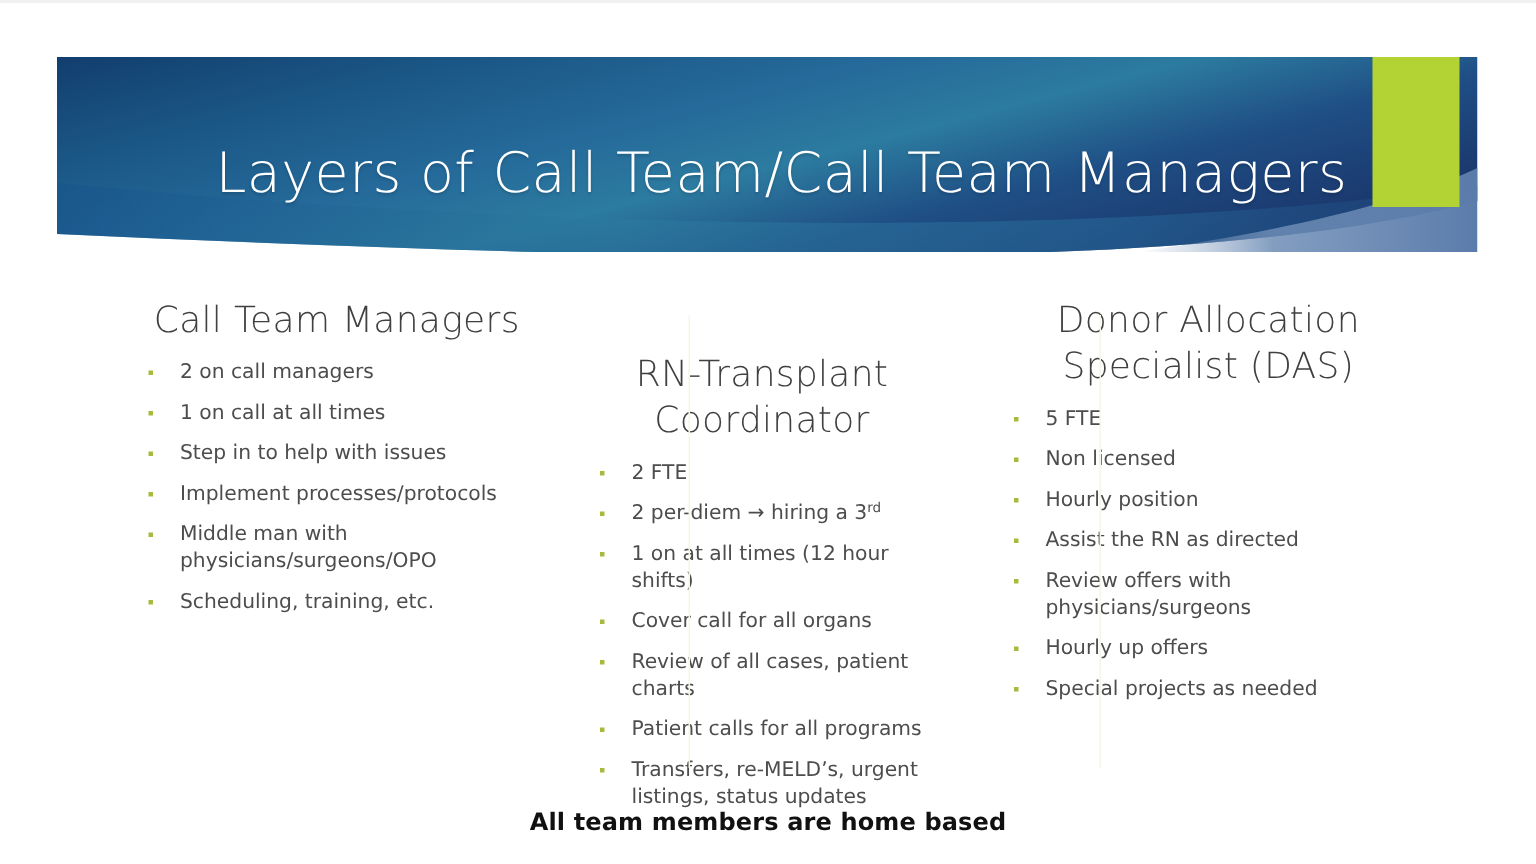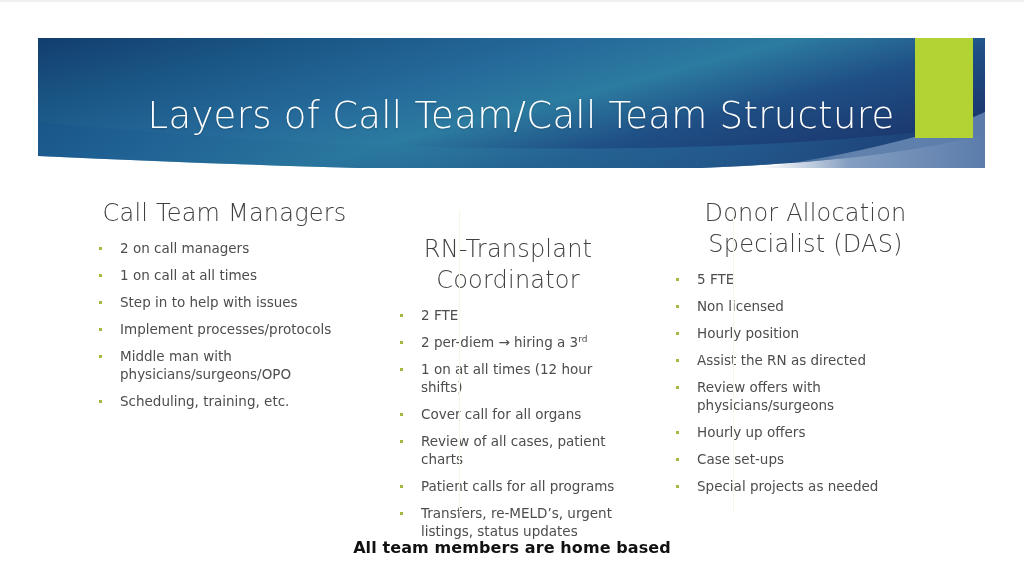--- a/index.html
+++ b/index.html
@@ -196,21 +196,21 @@
 
       <path d="M0,0 H947 V96 C760,146 400,136 0,118 Z" fill="url(#gradMain)"></path>
 
       <path d="M0,84 C330,116 690,122 947,86 V96 C760,146 400,136 0,118 Z" fill="url(#gradBottom)" opacity="0.55"></path>
 
       <path d="M947,74 V130 H720 C820,116 900,96 947,74 Z" fill="url(#gradSwoosh)"></path>
     </svg>
 
     <div class="green-tab"></div>
 
-    <div class="title-text">Layers of Call Team/Call Team Structure</div>
+    <div class="title-text">Layers of Call Team/Call Team Managers</div>
   </div>
 
   <div class="columns">
 
     <div class="divider divider-1"></div>
     <div class="divider divider-2"></div>
 
     <div class="col col-1">
       <div class="col-heading">Call Team Managers</div>
       <ul class="bullets">
@@ -238,21 +238,20 @@
 
     <div class="col col-3">
       <div class="col-heading">Donor Allocation Specialist (DAS)</div>
       <ul class="bullets">
         <li>5 FTE</li>
         <li>Non licensed</li>
         <li>Hourly position</li>
         <li>Assist the RN as directed</li>
         <li>Review offers with physicians/surgeons</li>
         <li>Hourly up offers</li>
-        <li>Case set-ups</li>
         <li>Special projects as needed</li>
       </ul>
     </div>
 
   </div>
 
   <div class="footer-note">All team members are home based</div>
 
 </div>
 

